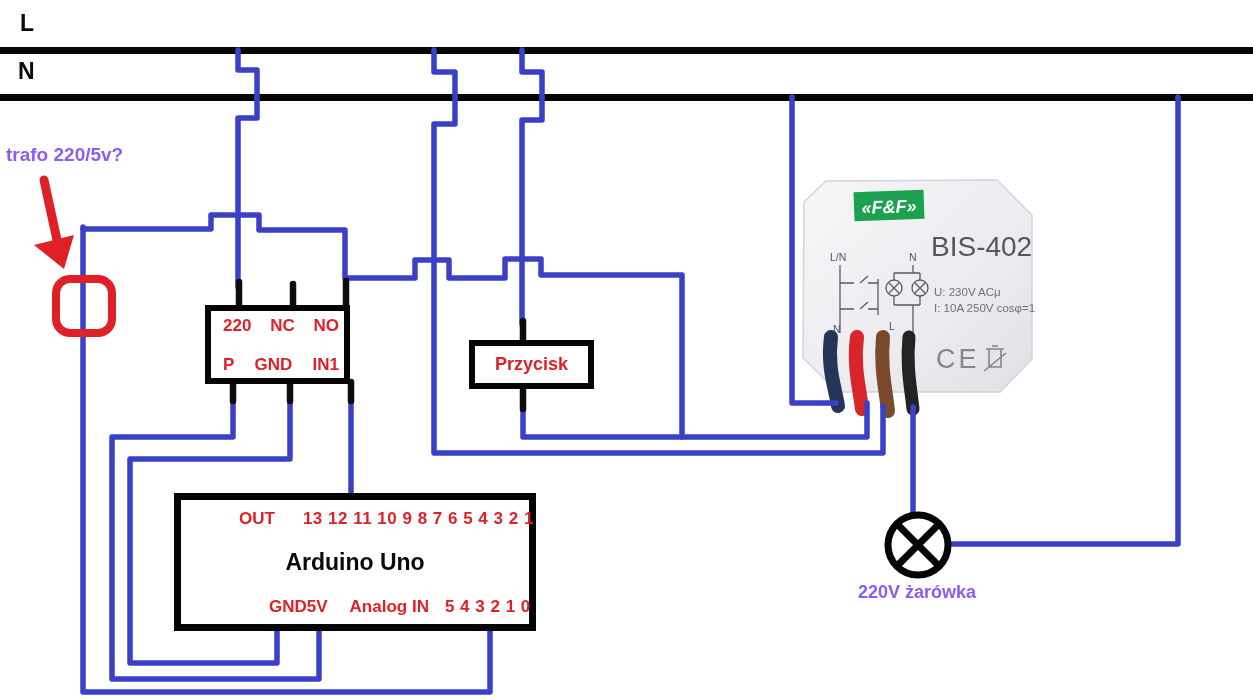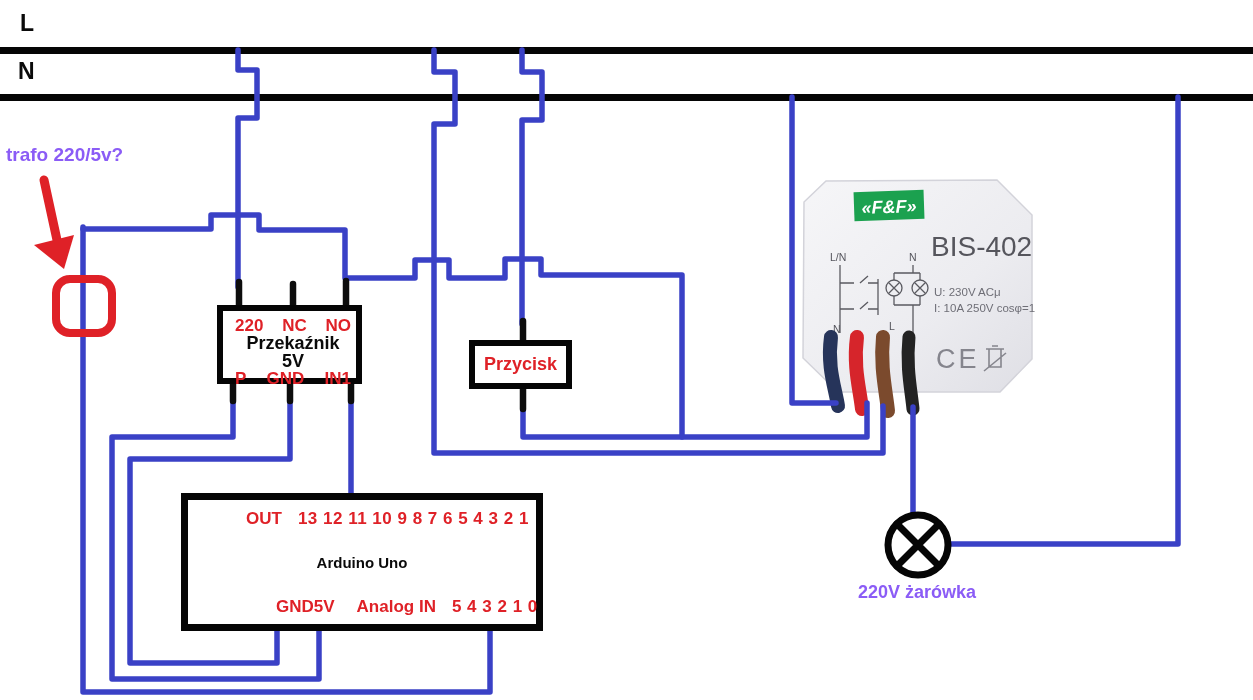--- a/index.html
+++ b/index.html
@@ -4,29 +4,29 @@
 <style>
   html,body{margin:0;padding:0;background:#ffffff;}
   #stage{position:relative;width:1253px;height:700px;background:#ffffff;overflow:hidden;
          font-family:"Liberation Sans",sans-serif;}
   .bus{position:absolute;left:0;width:1253px;height:7px;background:#050505;}
   .bus-label{position:absolute;color:#0a0a0a;font-size:23px;font-weight:700;}
   .red-note{position:absolute;color:#8b5cf6;font-weight:700;}
   #wires{position:absolute;left:0;top:0;z-index:3;}
   .box{position:absolute;background:#ffffff;border:6px solid #050505;z-index:4;box-sizing:border-box;}
   .term-row{display:flex;justify-content:space-between;color:#df2127;font-weight:700;font-size:17px;line-height:1;}
-  #relay-box{left:217px;top:305px;width:145px;height:79px;padding:6px 5px 5px 12px;
+  #relay-box{left:205px;top:305px;width:145px;height:79px;padding:6px 5px 5px 12px;
              display:flex;flex-direction:column;justify-content:space-between;}
   #relay-title{color:#0a0a0a;font-weight:700;font-size:18px;text-align:center;line-height:1;}
-  #button-box{left:469px;top:340px;width:103px;height:49px;display:flex;align-items:center;justify-content:center;}
+  #button-box{left:469px;top:340px;width:125px;height:49px;display:flex;align-items:center;justify-content:center;}
   #button-box span{color:#df2127;font-weight:700;font-size:18px;}
-  #arduino-box{left:181px;top:493px;width:362px;height:138px;border-width:7px;
+  #arduino-box{left:174px;top:493px;width:362px;height:138px;border-width:7px;
                display:flex;flex-direction:column;justify-content:space-between;padding:10px 0 9px 0;}
   .ard-row{display:flex;color:#df2127;font-weight:700;font-size:17px;line-height:1;white-space:pre;}
-  #ard-title{color:#0a0a0a;font-weight:700;font-size:15px;text-align:center;}
+  #ard-title{color:#0a0a0a;font-weight:700;font-size:23px;text-align:center;}
   #bis-module{position:absolute;left:798px;top:175px;width:242px;height:248px;z-index:2;}
   #bulb-label{left:858px;top:582px;font-size:18px;}
   #trafo-label{left:6px;top:144px;font-size:19px;}
 </style>
 </head>
 <body>
 
 <div id="stage">
 
   <div class="bus" style="top:47px"></div>
@@ -118,36 +118,35 @@
     <path d="M44 180 L57 240" fill="none" stroke="#df2127" stroke-width="9" stroke-linecap="round"></path>
     <polygon points="64,269 34,245 74,235" fill="#df2127"></polygon>
   </svg>
 
   <div class="box" id="relay-box">
     <div class="term-row">
       <span>220</span>
       <span>NC</span>
       <span>NO</span>
     </div>
-    <div id="relay-title">Przekaźnik 5V</div>
     <div class="term-row">
       <span>P</span>
       <span>GND</span>
       <span>IN1</span>
     </div>
   </div>
 
   <div class="box" id="button-box">
     <span>Przycisk</span>
   </div>
 
   <div class="box" id="arduino-box">
     <div class="ard-row">
       <span style="margin-left:58px">OUT</span>
-      <span style="margin-left:16px;letter-spacing:0.5px">13 12 11 10 9 8 7 6 5 4 3 2 1</span>
+      <span style="margin-left:28px;letter-spacing:0.5px">13 12 11 10 9 8 7 6 5 4 3 2 1</span>
     </div>
     <div id="ard-title">Arduino Uno</div>
     <div class="ard-row">
       <span style="margin-left:88px">GND</span>
       <span style="">5V</span>
       <span style="margin-left:22px">Analog IN</span>
       <span style="margin-left:16px;letter-spacing:0.5px">5 4 3 2 1 0</span>
     </div>
   </div>
 

